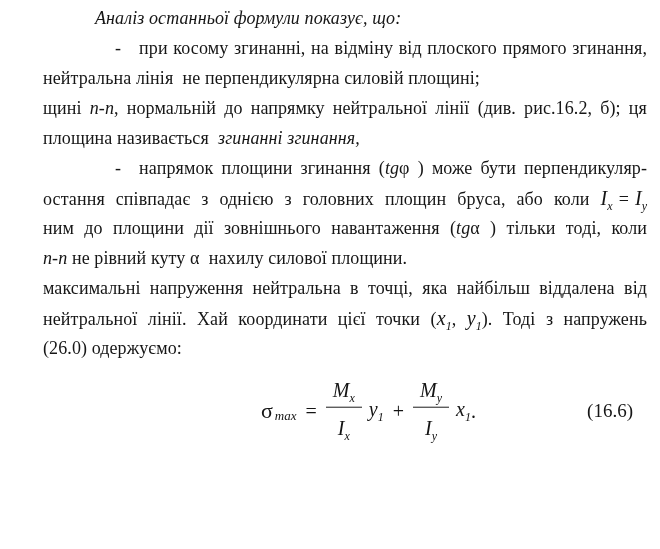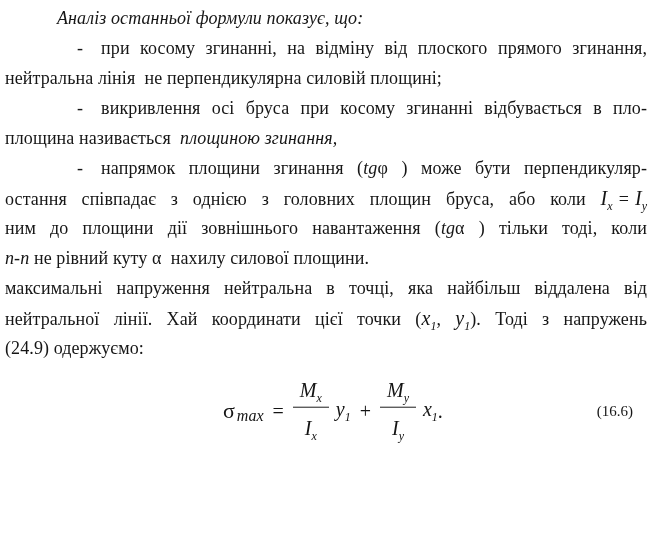--- a/index.html
+++ b/index.html
@@ -1,71 +1,71 @@
 <!DOCTYPE html>
 <html><head>
 <meta charset="utf-8">
 <style>
   html,body { margin:0; padding:0; }
   body {
     width:660px; height:549px; overflow:hidden;
     background:#ffffff; color:#161616;
     font-family:"Liberation Serif", serif;
   }
-  .page { padding:3px 13px 0 5px; }
+  .page { padding:3px 13px 0 5px;margin-left:38px; }
   .ln { height:30px; line-height:30px; font-size:18px; letter-spacing:0.1px; white-space:nowrap; }
   .ln.wrapok { white-space:normal; }
   .just { text-align:justify; text-align-last:justify; white-space:normal; }
   .ind { padding-left:52px; }
   .it { font-style:italic; }
   .dash { margin-left:72px; margin-right:18px; }
   .gap-sm { margin-top:5px; }
   .math { font-style:italic; font-size:20px; }
   .math sub, sub.s1 { font-size:12px; font-style:italic; letter-spacing:0; }
   .greek { font-style:normal; }
   .tg { font-style:italic; }
   
   .fwrap { position:relative; height:80px; margin-top:8px; }
   .formula {
     position:absolute; left:218px; top:50%; transform:translateY(-50%);
     display:flex; align-items:center; font-size:20px; font-style:italic; color:#141414;
   }
   .sigma { font-style:normal; font-size:22px; }
-  .submax { font-size:16px; position:relative; top:5px; margin-left:2px; }
+  .submax { font-size:13px; position:relative; top:5px; margin-left:2px; }
   .eqs { font-style:normal; margin:0 9px; }
   .plus { font-style:normal; margin:0 9px; }
   .frac { display:inline-flex; flex-direction:column; align-items:center; line-height:1.15; }
   .frac .top { padding:0 7px 1px 7px; border-bottom:1.6px solid #1b1b1b; }
   .frac .bot { padding-top:9px; }
   .mult { margin-left:7px;text-align:right; }
   .period { font-style:normal; }
-  .eqnum { position:absolute; right:14px; top:50%; transform:translateY(-50%); font-size:15px; font-style:normal;padding-left:18px; }
+  .eqnum { position:absolute; right:14px; top:50%; transform:translateY(-50%); font-size:19px; font-style:normal;padding-left:18px; }
 </style>
 </head>
 <body>
 
 <div class="page">
 
   <div class="ln ind it"><span>Аналіз останньої формули показує, що:</span></div>
 
   <div class="ln just"><span class="dash">-</span><span>при косому згинанні, на відміну від плоского прямого згинання,</span></div>
   <div class="ln wrapok"><span>нейтральна лінія&nbsp; не перпендикулярна силовій площині;</span></div>
 
-  <div class="ln just"><span class="dash">-</span><span>викривлення осі бруса при косому згинанні відбувається в пло-</span></div>
-  <div class="ln wrapok"><span>площина називається&nbsp; </span><span class="it">площиною згинання,</span></div>
+  <div class="ln just"><span>щині </span><span class="it">n-n</span><span>, нормальній до напрямку нейтральної лінії (див. рис.16.2, б); ця</span></div>
+  <div class="ln wrapok"><span>площина називається&nbsp; </span><span class="it">згинанні згинання,</span></div>
 
   <div class="ln just"><span class="dash">-</span><span>напрямок площини згинання (</span><span class="tg">tg</span><span class="greek">φ</span><span> ) може бути перпендикуляр-</span></div>
   <div class="ln just"><span>остання співпадає з однією з головних площин бруса, або коли </span><span class="math"><span>I</span><sub>x</sub></span><span class="eqs" style="margin:0 6px;">=</span><span class="math"><span>I</span><sub>y</sub></span></div>
   <div class="ln just"><span>ним до площини дії зовнішнього навантаження (</span><span class="tg">tg</span><span class="greek">α</span><span> ) тільки тоді, коли</span></div>
 
   <div class="ln wrapok"><span class="it">n-n</span><span> не рівний куту </span><span class="greek">α</span><span>&nbsp; нахилу силової площини.</span></div>
 
   <div class="ln just"><span>максимальні напруження нейтральна в точці, яка найбільш віддалена від</span></div>
   <div class="ln just"><span>нейтральної лінії. Хай координати цієї точки (</span><span class="math"><span>x</span><sub>1</sub></span><span>, </span><span class="math"><span>y</span><sub>1</sub></span><span>). Тоді з напружень</span></div>
-  <div class="ln wrapok"><span>(24.9) одержуємо:</span></div>
+  <div class="ln wrapok"><span>(26.0) одержуємо:</span></div>
 
   <div class="fwrap">
     <div class="formula">
       <span class="sigma">σ</span>
       <span class="submax">max</span>
       <span class="eqs">=</span>
       <span class="frac">
         <span class="top"><span>M</span><sub class="s1">x</sub></span>
         <span class="bot"><span>I</span><sub class="s1">x</sub></span>
       </span>

